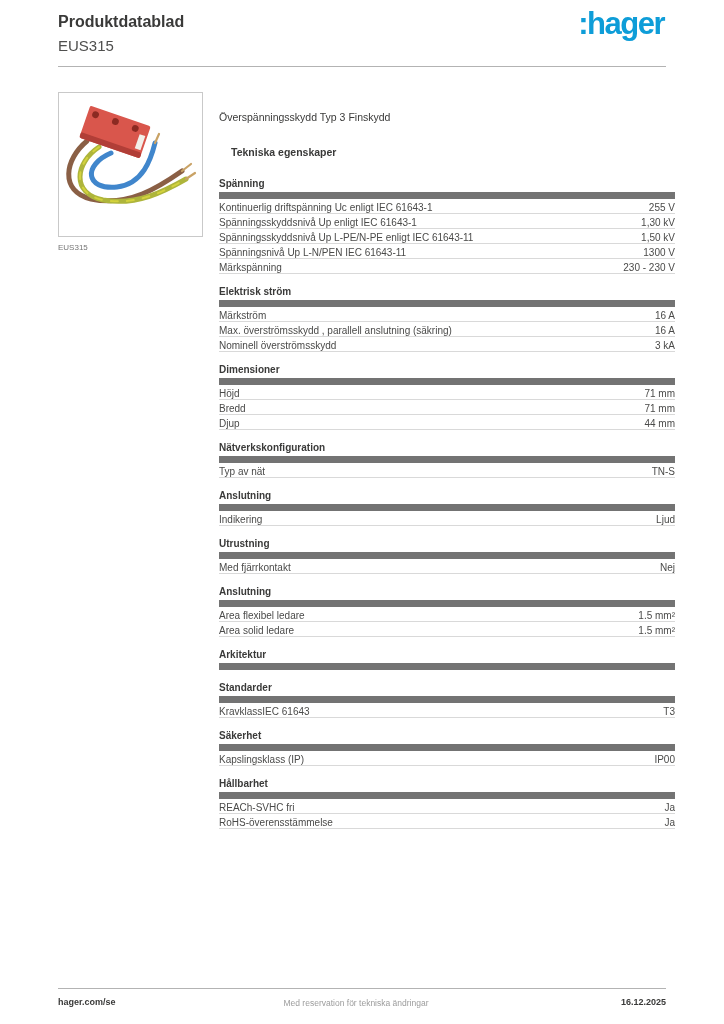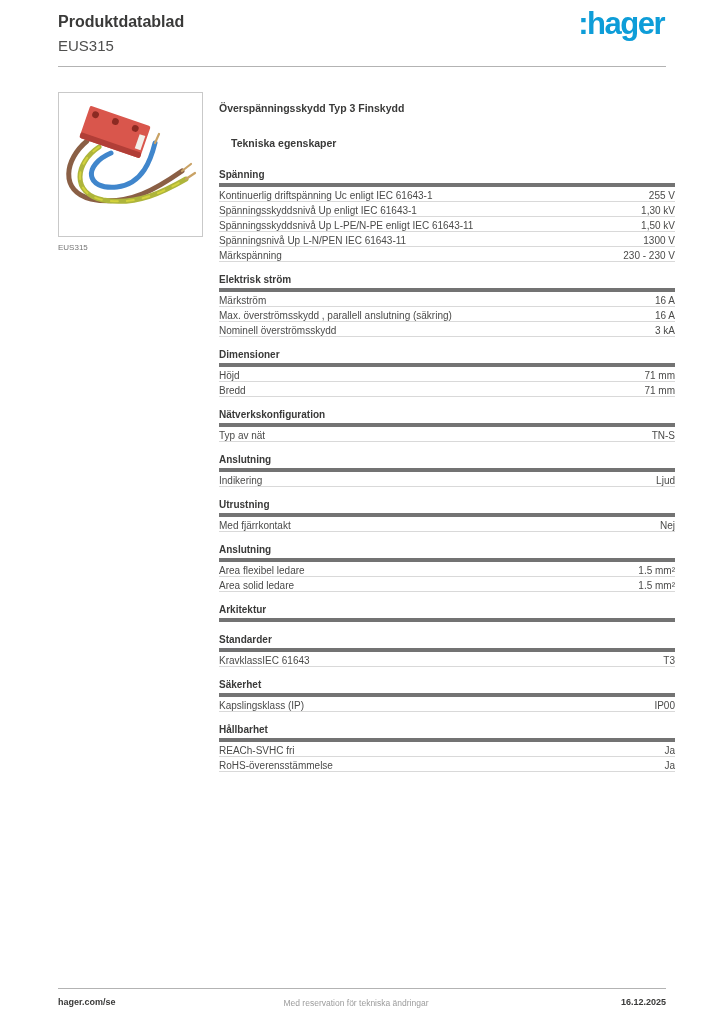--- a/index.html
+++ b/index.html
@@ -23,27 +23,27 @@
     position:absolute; left:58px; top:92px;
     width:143px; height:143px;
     border:1px solid #c9c9c9; background:#ffffff;
     box-sizing:content-box;
   }
   .img-box svg { display:block; }
   .img-caption { position:absolute; left:58px; top:243px; font-size:8px; color:#757575; }
 
   
   .right-col { position:absolute; left:219px; top:95px; width:456px; }
-  .prod-title { font-size:10.5px; font-weight:bold; margin:7px 0 23px 0; color:#3a3a39; }
+  .prod-title { font-size:10.5px; font-weight:normal; margin:16px 0 23px 0; color:#3a3a39; }
   .tech-title { font-size:10.5px; font-weight:bold; margin:0 0 20px 12px; color:#3a3a39; }
 
   .section { margin-bottom:12px; }
   .sec-h {
     font-size:10px; font-weight:bold; line-height:11px;
-    padding-bottom:3px; border-bottom:4px solid #737373; color:#3a3a39;
+    padding-bottom:3px; border-bottom:7px solid #737373; color:#3a3a39;
   }
   .row {
     display:flex; justify-content:space-between; align-items:baseline;
     font-size:10px; line-height:11px;
     padding:2.5px 0 0.5px 0;
     border-bottom:1px solid #d9d9d9;
     text-align:center;
   }
   .row .lbl { color:#4a4a49; }
   .row .val { white-space:nowrap; padding-left:10px; color:#4a4a49; }
@@ -132,20 +132,24 @@
         <div class="section">
           <div class="sec-h">Dimensioner</div>
           <div class="row">
             <span class="lbl">Höjd</span>
             <span class="val">71 mm</span>
           </div>
           <div class="row">
             <span class="lbl">Bredd</span>
             <span class="val">71 mm</span>
           </div>
+          <div class="row">
+            <span class="lbl">Djup</span>
+            <span class="val">44 mm</span>
+          </div>
         </div>
         <div class="section">
           <div class="sec-h">Nätverkskonfiguration</div>
           <div class="row">
             <span class="lbl">Typ av nät</span>
             <span class="val">TN-S</span>
           </div>
         </div>
         <div class="section">
           <div class="sec-h">Anslutning</div>

